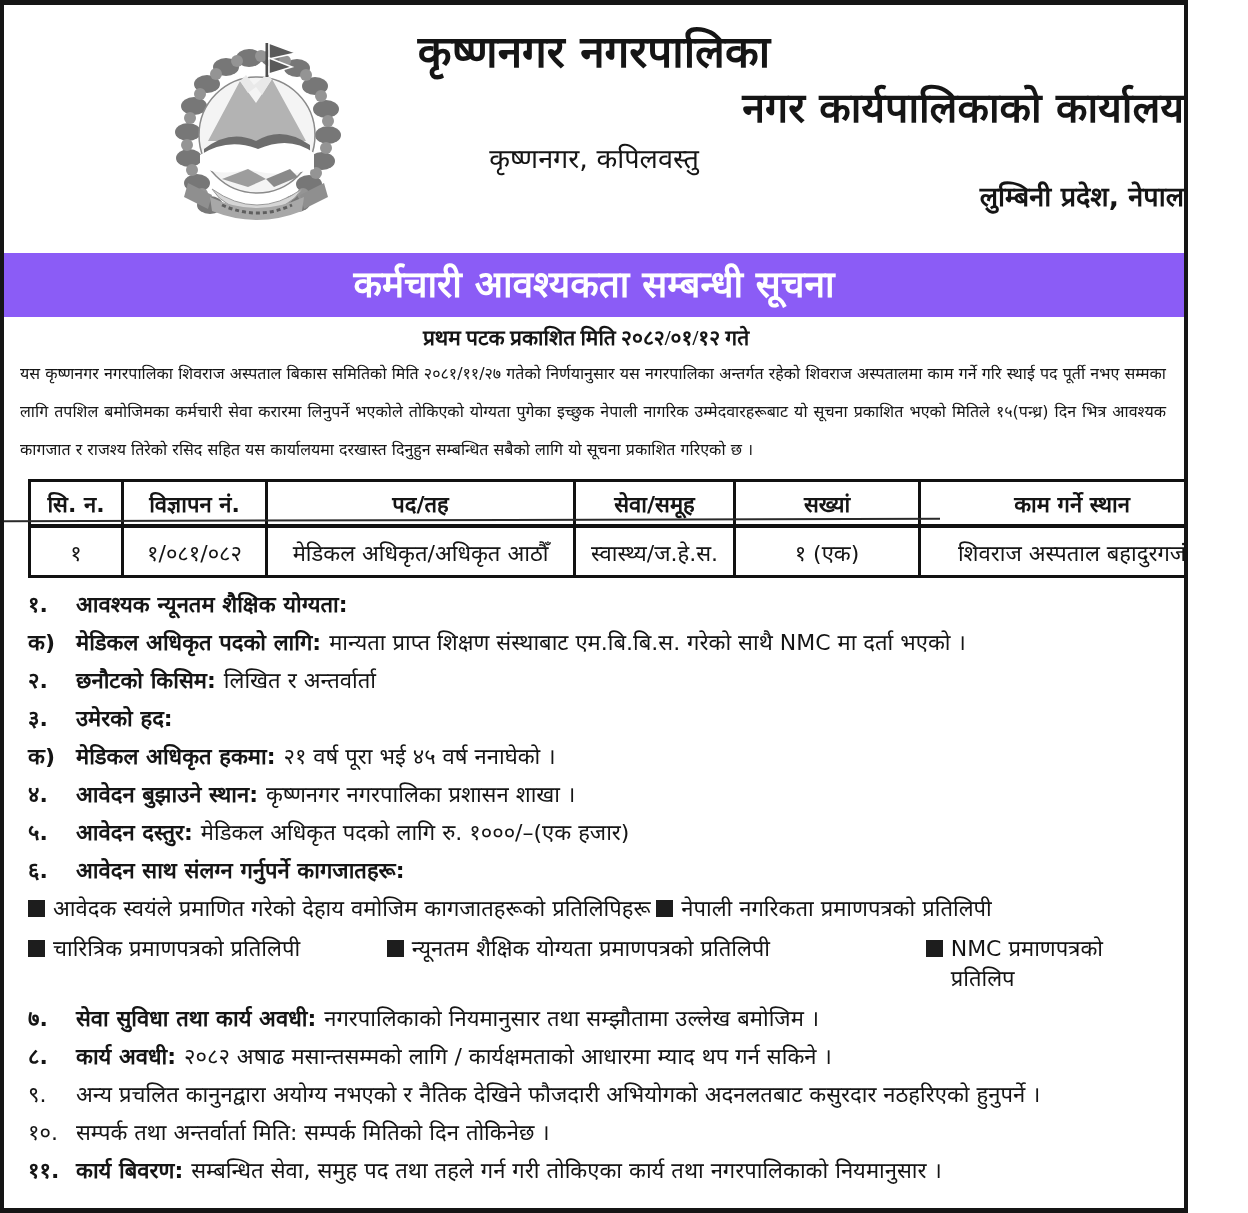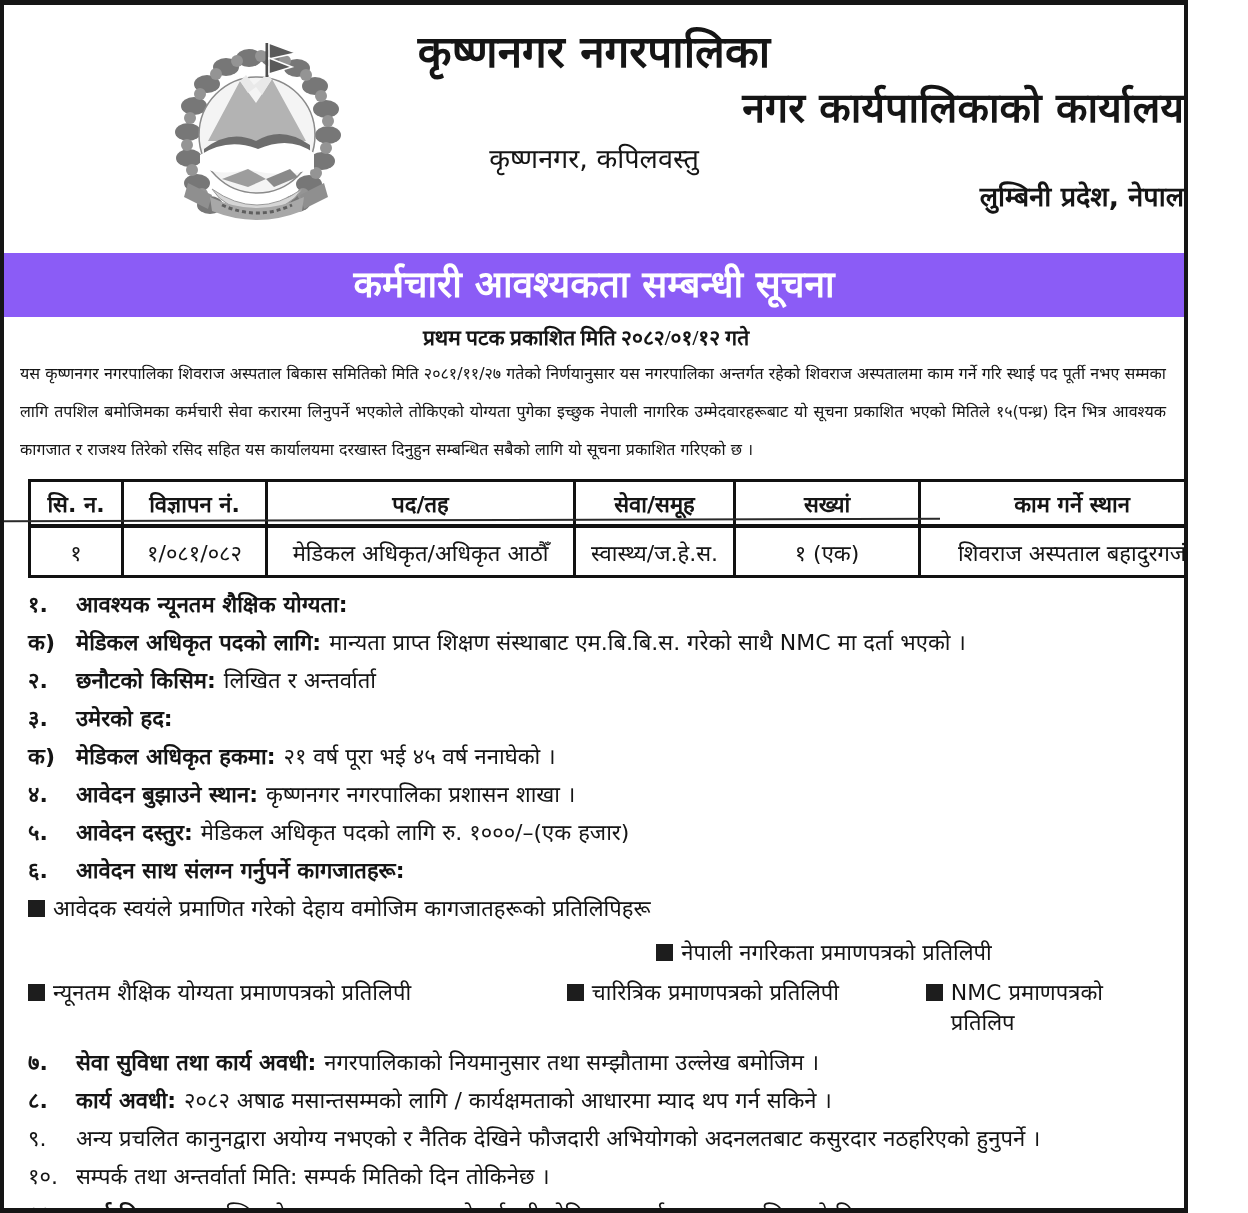--- a/index.html
+++ b/index.html
@@ -46,21 +46,21 @@
   .items{margin:12px 24px 0 24px;font-size:22px;}
   .item{display:flex;margin-bottom:8px;line-height:30px;}
   .num{flex:0 0 48px;}
   .b{font-weight:700;}
   .lbl{margin-right:8px;}
   .content{flex:1;}
   
   .docrow{display:flex;margin:2px 0 10px 0;line-height:30px;}
   .doc{display:flex;align-items:flex-start;}
   .sq{flex:0 0 17px;height:17px;background:#1d1d1d;margin:6px 8px 0 0;}
-  .w55{flex:0 0 55.5%;} .w44{flex:0 0 44.5%;margin-top:44px;}
+  .w55{flex:0 0 55.5%;} .w44{flex:0 0 44.5%;}
   .w47{flex:0 0 47.6%;} .w31{flex:0 0 31.7%;} .w20{flex:0 0 20.7%;}
 </style>
 </head>
 <body>
 
 <div class="page">
 
   <div class="letterhead">
     <svg class="emblem" viewBox="0 0 172 198" aria-hidden="true">
 
@@ -214,27 +214,27 @@
       <span class="doc w55">
         <span class="sq"></span>
         <span>आवेदक स्वयंले प्रमाणित गरेको देहाय वमोजिम कागजातहरूको प्रतिलिपिहरू</span>
       </span>
       <span class="doc w44">
         <span class="sq"></span>
         <span>नेपाली नगरिकता प्रमाणपत्रको प्रतिलिपी</span>
       </span>
     </div>
     <div class="docrow">
+      <span class="doc w31">
+        <span class="sq"></span>
+        <span>चारित्रिक प्रमाणपत्रको प्रतिलिपी</span>
+      </span>
       <span class="doc w47">
         <span class="sq"></span>
         <span>न्यूनतम शैक्षिक योग्यता प्रमाणपत्रको प्रतिलिपी</span>
-      </span>
-      <span class="doc w31">
-        <span class="sq"></span>
-        <span>चारित्रिक प्रमाणपत्रको प्रतिलिपी</span>
       </span>
       <span class="doc w20">
         <span class="sq"></span>
         <span>NMC प्रमाणपत्रको प्रतिलिप</span>
       </span>
     </div>
 
     <div class="item">
       <span class="num b">७.</span>
       <span class="content"><span class="lbl b">सेवा सुविधा तथा कार्य अवधी:</span><span class="txt">नगरपालिकाको नियमानुसार तथा सम्झौतामा उल्लेख बमोजिम ।</span></span>

